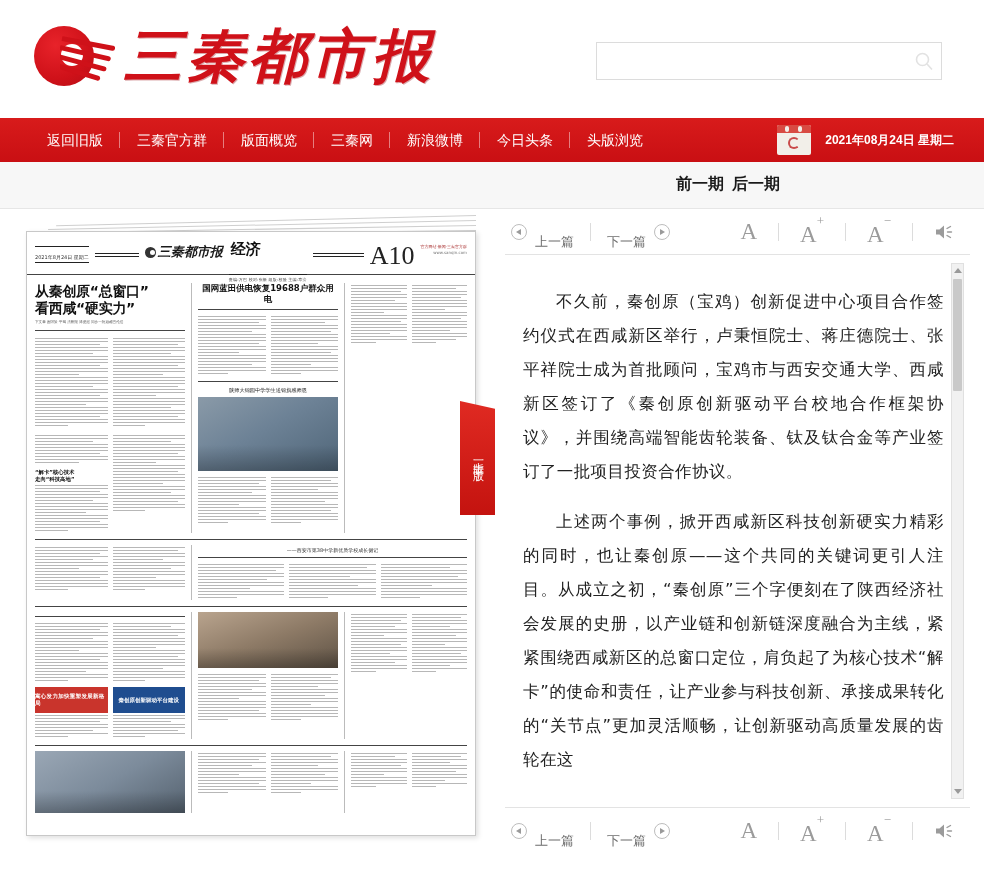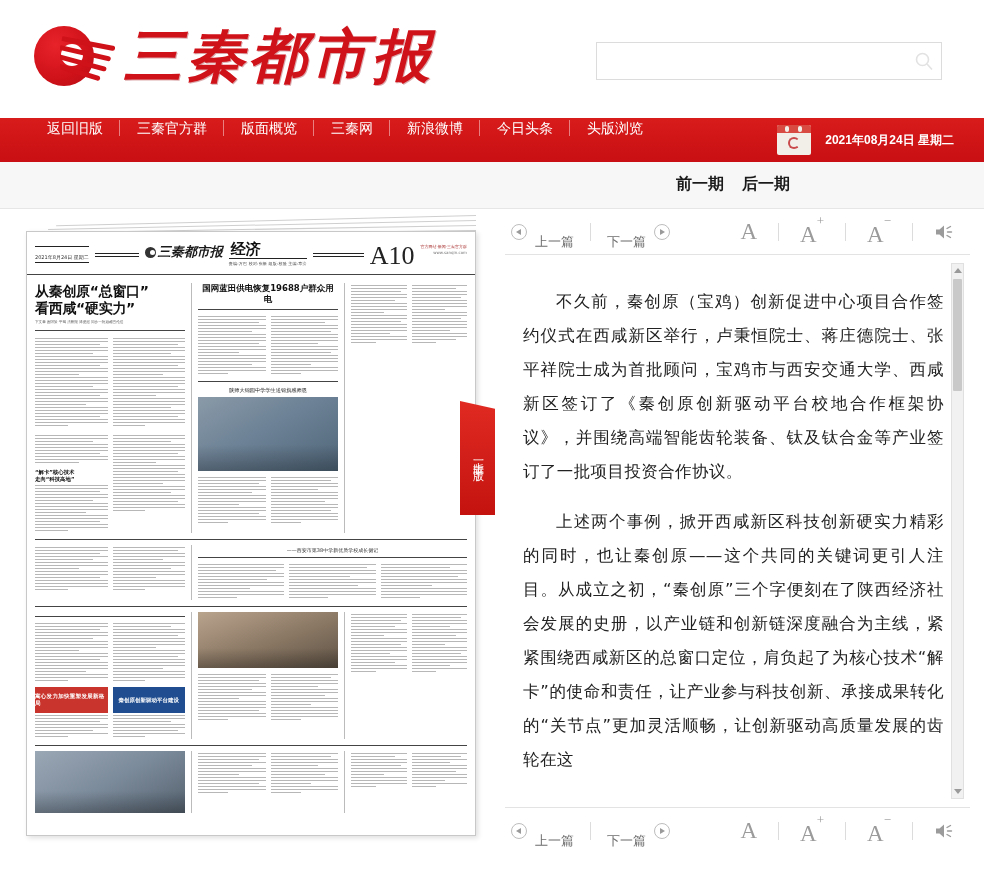--- a/index.html
+++ b/index.html
@@ -88,21 +88,21 @@
     width: 34px; height: 100%;
     display: flex; align-items: center; justify-content: center;
   }
 
   
   .navbar {
     position: relative;
     height: 44px;
     background: linear-gradient(180deg, #d81b1b 0%, #c90f13 100%);
     display: flex;
-    align-items: flex-start;
+    align-items: center;
   }
   .nav-items { display: flex; align-items: center; margin-left: 30px; }
   .nav-item {
     position: relative;
     color: #ffffff;
     font-size: 14px;
     line-height: 20px;
     padding: 0 17px;
     white-space: nowrap;
     cursor: pointer;
@@ -155,21 +155,21 @@
   
   .issue-strip {
     height: 47px;
     background: #f7f7f7;
     border-bottom: 1px solid #e6e6e6;
     position: relative;
   }
   .issue-links {
     position: absolute;
     left: 676px; top: 12px;
-    display: flex; gap: 18px;
+    display: flex; gap: 8px;
   }
   .issue-link {
     font-size: 16px;
     font-weight: 700;
     color: #1a1a1a;
     cursor: pointer;
     white-space: nowrap;
   }
 
   
@@ -251,21 +251,21 @@
     color: #1a1a1a; letter-spacing: 0px; white-space: nowrap;
   }
   .ph-sect {
     flex: 0 0 auto; margin-top: 1px;
   }
   .ph-sect .big {
     font-family: "DejaVu Serif", serif;
     font-size: 15px; font-weight: 700; color: #111;
     line-height: 16px;
     border-bottom: 1px solid #222;
-    padding: 0 2px 1px 2px;
+    padding: 0 2px 17px 2px;
   }
   .ph-sect .small {
     font-size: 4px; color: #444; letter-spacing: .2px;
     margin-top: 2px; white-space: nowrap;
   }
   .ph-fill { flex: 1 1 auto; align-self: center; }
   .ph-fill span { display:block; height:1px; background:#222; margin:2px 0; }
   .ph-page {
     font-family: "Liberation Serif", serif;
     font-size: 26px; color: #222; line-height: 28px;

